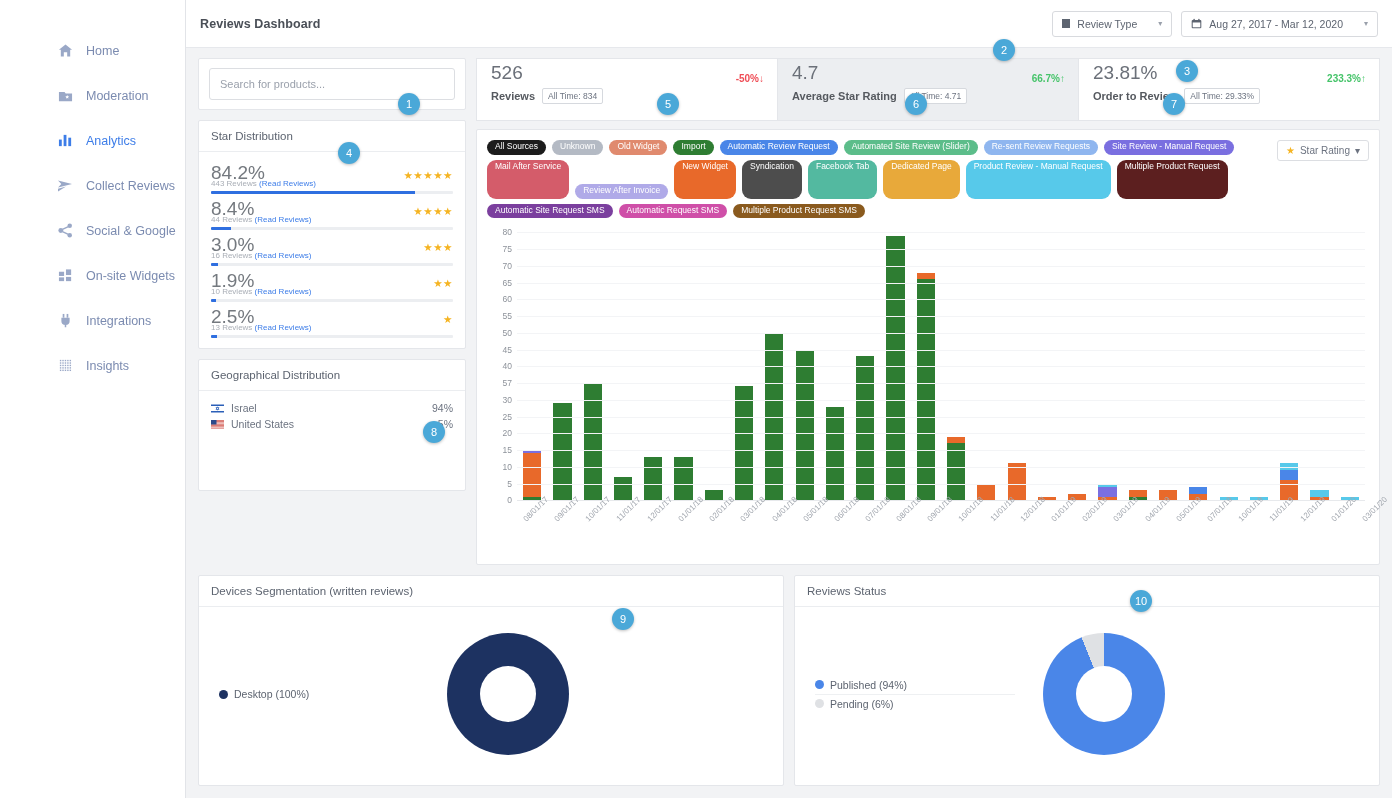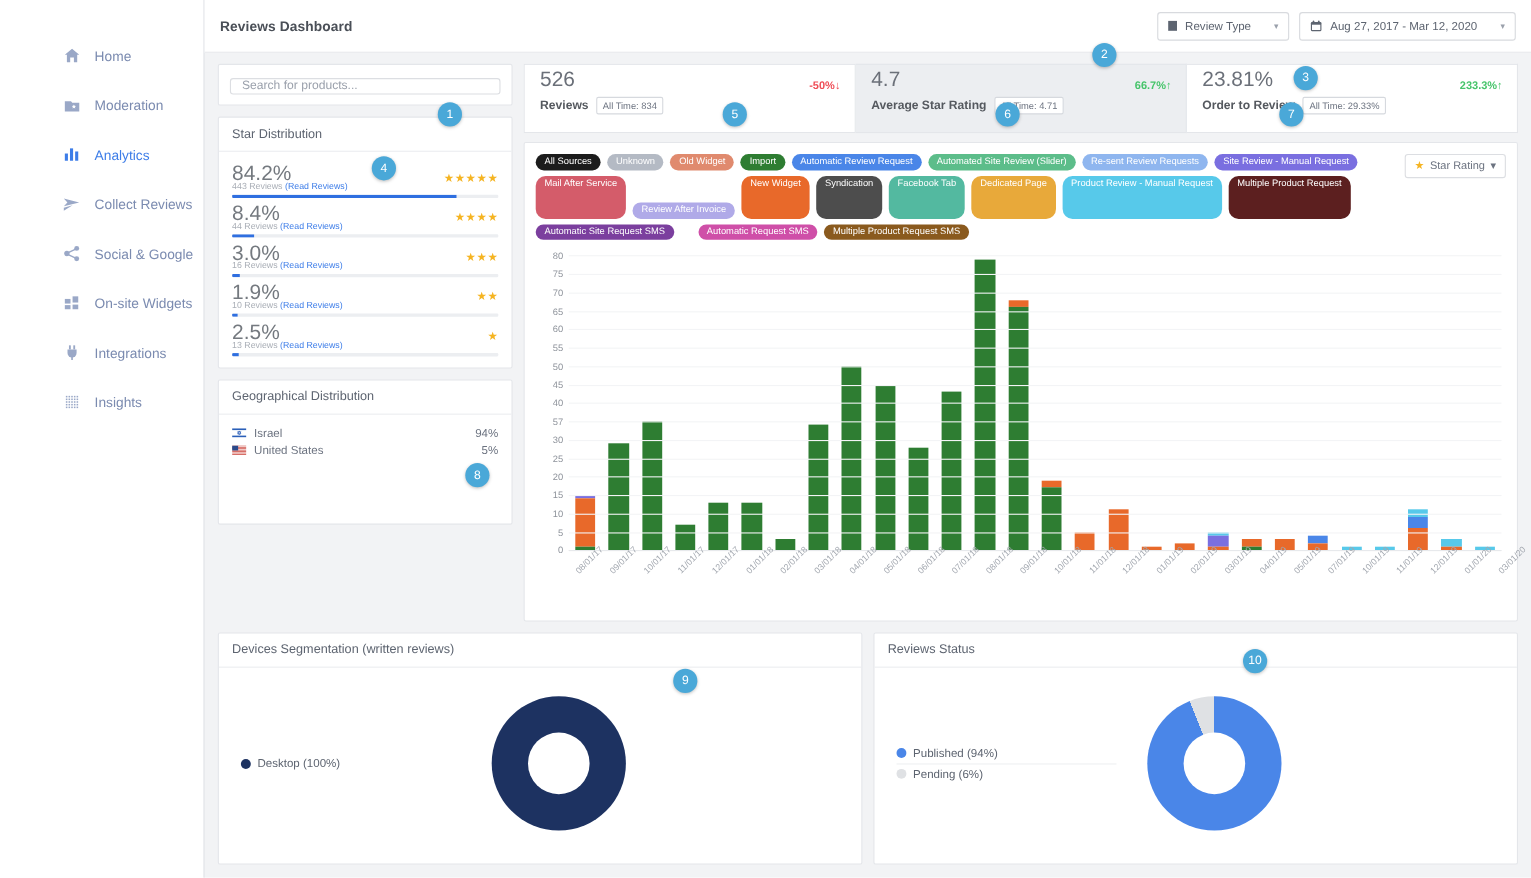--- a/index.html
+++ b/index.html
@@ -31,21 +31,21 @@
   .content { padding:10px 12px 12px 12px; display:flex; flex-direction:column; gap:10px; flex:1; }
   .row-top { display:flex; gap:10px; align-items:flex-start; }
   .col-left { width:268px; flex:0 0 268px; display:flex; flex-direction:column; gap:10px; }
   .col-right { flex:1; display:flex; flex-direction:column; gap:8px; }
 
   .card { background:#fff; border:1px solid #e4e6ea; border-radius:2px; }
   .card-head { padding:9px 12px; border-bottom:1px solid #ebedf0; font-size:11.5px;
     font-weight:normal; color:#5d6470; position:relative; }
 
   .search-card { padding:9px 10px; }
-  .search-input { width:100%; height:15px; border:1px solid #dcdee2; border-radius:3px;
+  .search-input { width:100%; height:32px; border:1px solid #dcdee2; border-radius:3px;
     padding:0 10px; font-size:11px; color:#6c7380; font-family:"Liberation Sans",sans-serif;
     background:#fff; }
   .search-input::placeholder { color:#9ba1ac; }
 
   
   .sd-body { padding:6px 12px 10px 12px; }
   .sd-row { padding:5px 0 0 0; position:relative; }
   .sd-top { display:flex; align-items:flex-end; }
   .sd-pct { font-size:19px; color:#74797f; line-height:1.05; font-weight:300; }
   .sd-sub { font-size:8px; color:#a9aeb6; margin-top:-4px; }
@@ -414,21 +414,21 @@
                 <span class="tag" style="background: rgb(122, 111, 224);">Site Review - Manual Request</span>
                 <span class="tag" style="background: rgb(212, 92, 106);">Mail After Service</span>
                 <span class="tag" style="background: rgb(176, 170, 232); margin-top: 24px;">Review After Invoice</span>
                 <span class="tag" style="background: rgb(232, 105, 42);">New Widget</span>
                 <span class="tag" style="background: rgb(77, 77, 77); text-align: center;">Syndication</span>
                 <span class="tag" style="background: rgb(83, 185, 160);">Facebook Tab</span>
                 <span class="tag" style="background: rgb(232, 169, 58);">Dedicated Page</span>
                 <span class="tag" style="background: rgb(87, 201, 234);">Product Review - Manual Request</span>
                 <span class="tag" style="background: rgb(92, 31, 31);">Multiple Product Request</span>
                 <span class="tag" style="background: rgb(123, 63, 158);">Automatic Site Request SMS</span>
-                <span class="tag" style="background: rgb(207, 79, 168); margin-left: 16px;">Automatic Request SMS</span>
+                <span class="tag" style="background: rgb(207, 79, 168);">Automatic Request SMS</span>
                 <span class="tag" style="background: rgb(138, 90, 30);">Multiple Product Request SMS</span>
               </div>
             <div class="star-btn">
               <span class="st">★</span>
               <span>Star Rating</span>
               <span>▾</span>
             </div>
             <div class="plot-wrap">
               <div class="plot" id="plot">
                 <div class="bars" id="bars">

